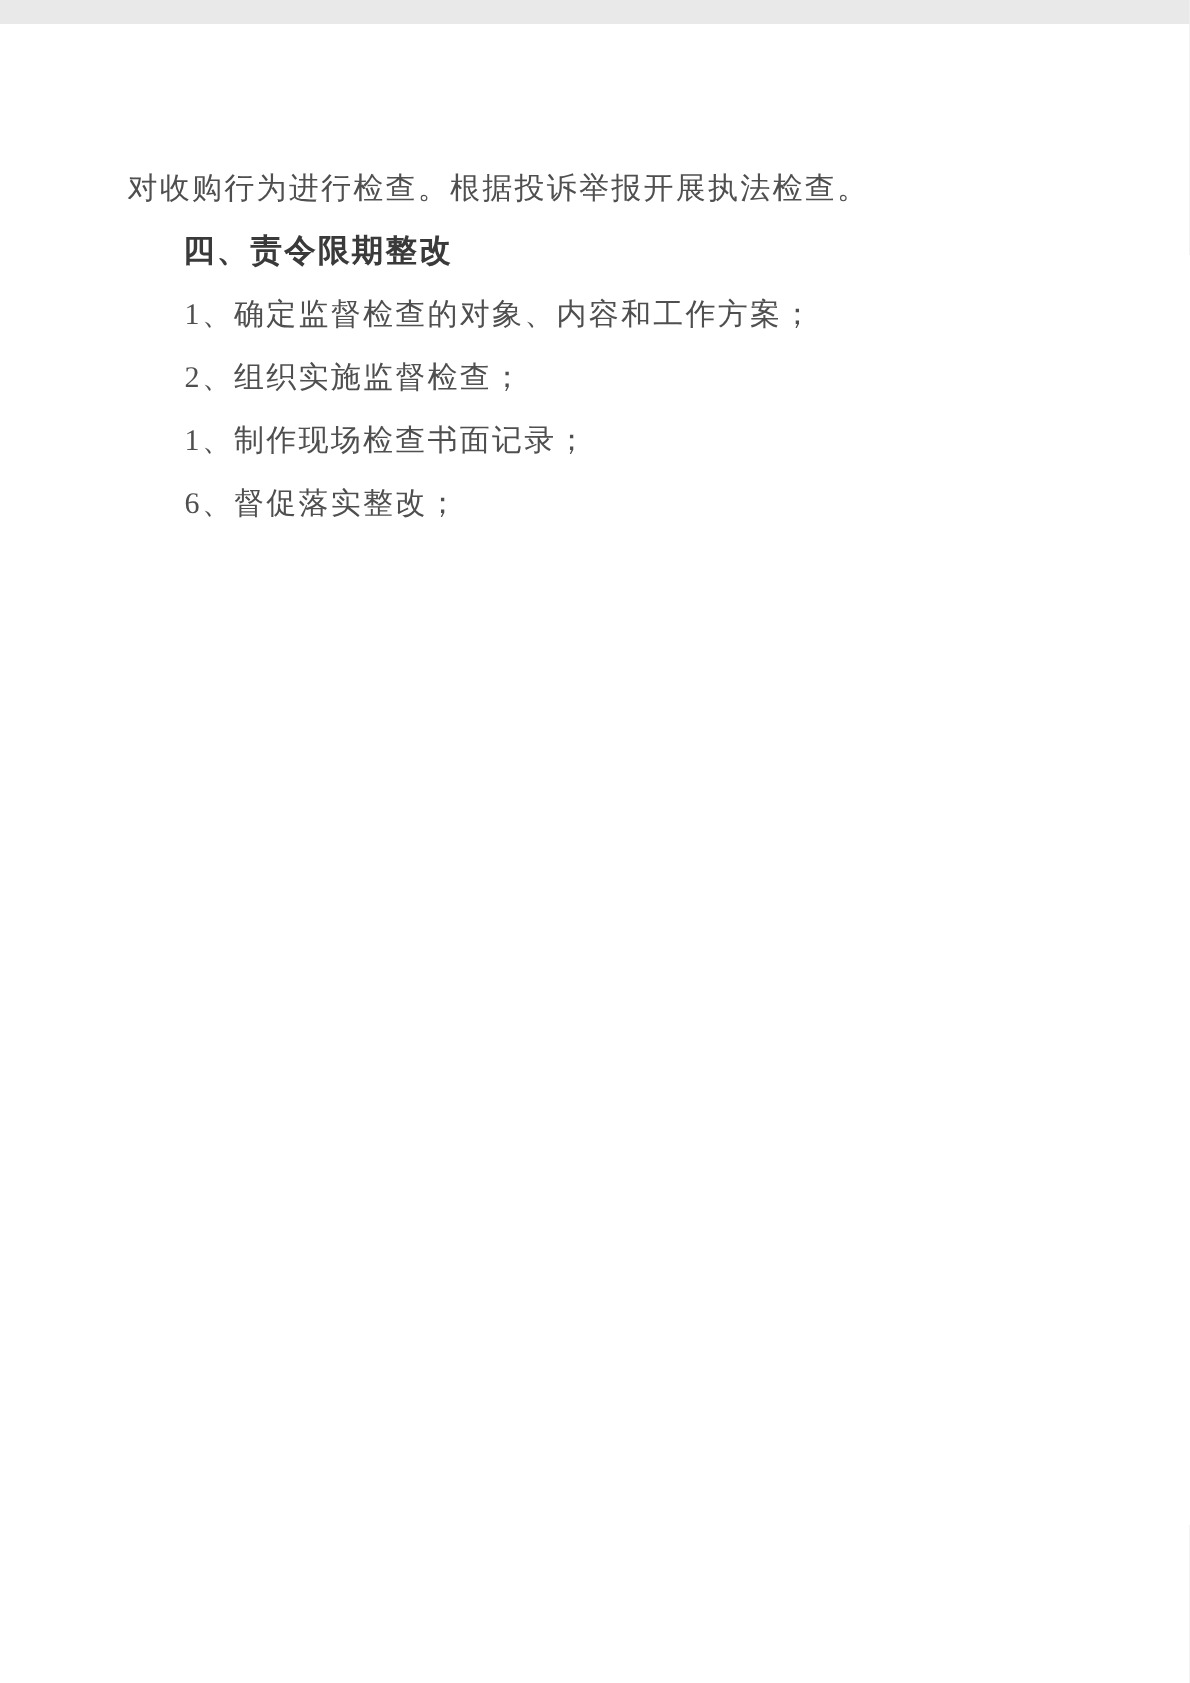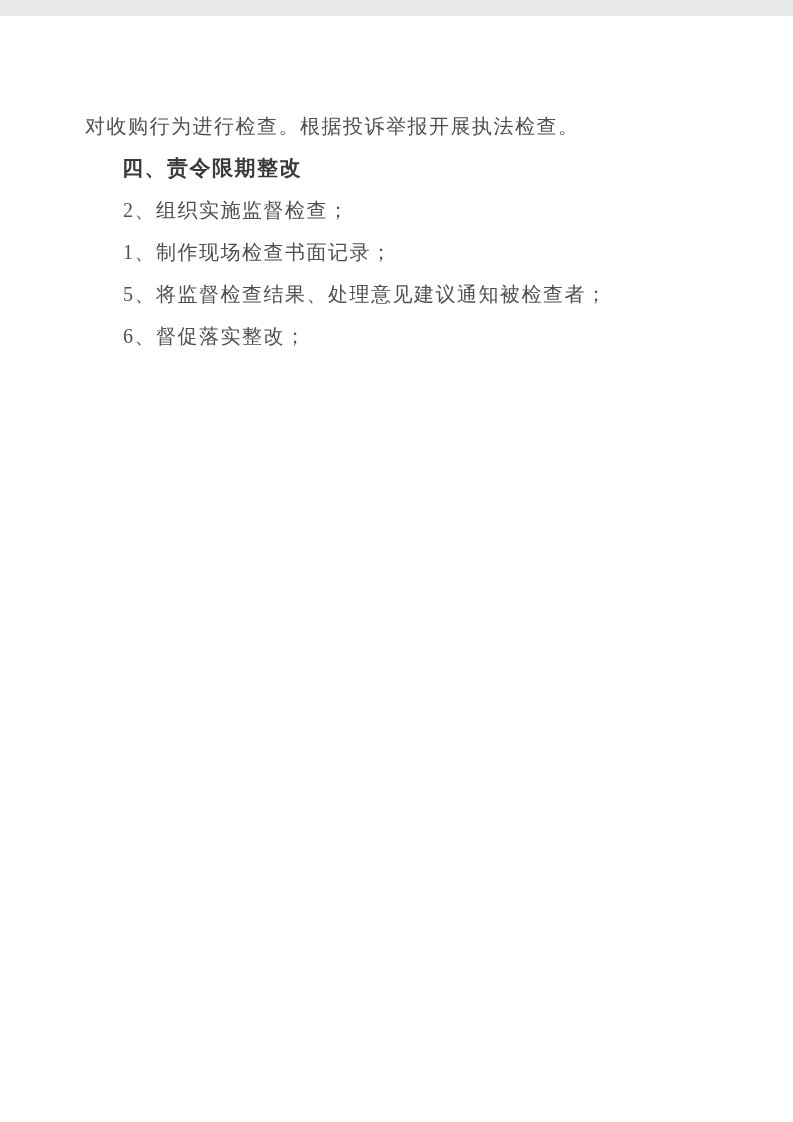--- a/index.html
+++ b/index.html
@@ -47,21 +47,21 @@
 </head>
 <body>
 
 <div class="page">
   <div class="content">
 
     <p class="no-justify">对收购行为进行检查。根据投诉举报开展执法检查。</p>
 
     <h2 class="section-heading">四、责令限期整改</h2>
 
+    <p class="indent no-justify">1、确定监督检查的对象、内容和工作方案；</p>
     <p class="indent no-justify">2、组织实施监督检查；</p>
     <p class="indent no-justify">1、制作现场检查书面记录；</p>
-    <p class="indent no-justify">5、将监督检查结果、处理意见建议通知被检查者；</p>
     <p class="indent no-justify">6、督促落实整改；</p>
 
 
 
   </div>
 </div>
 
 </body></html>

